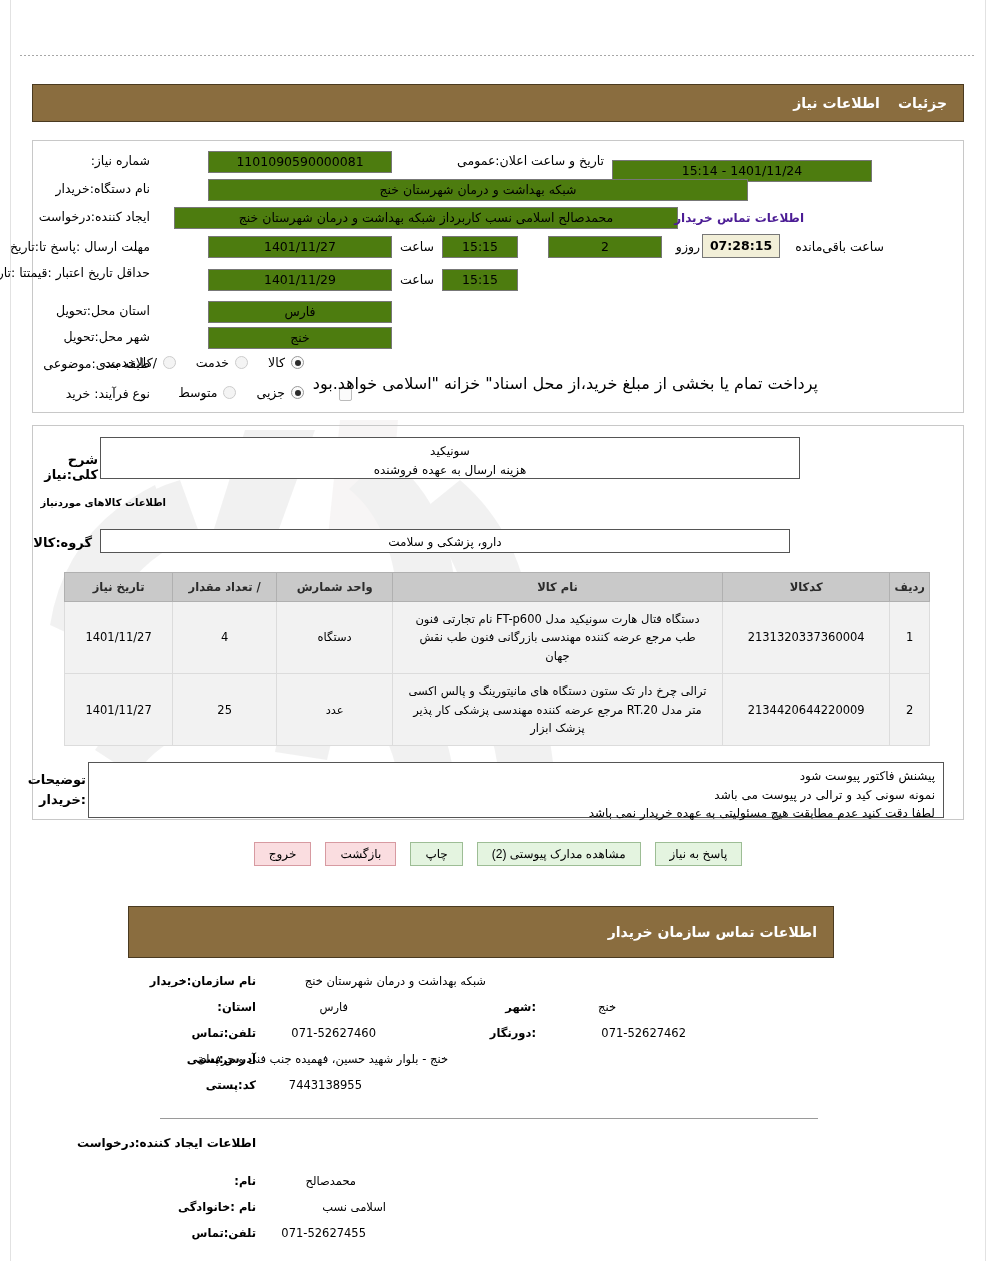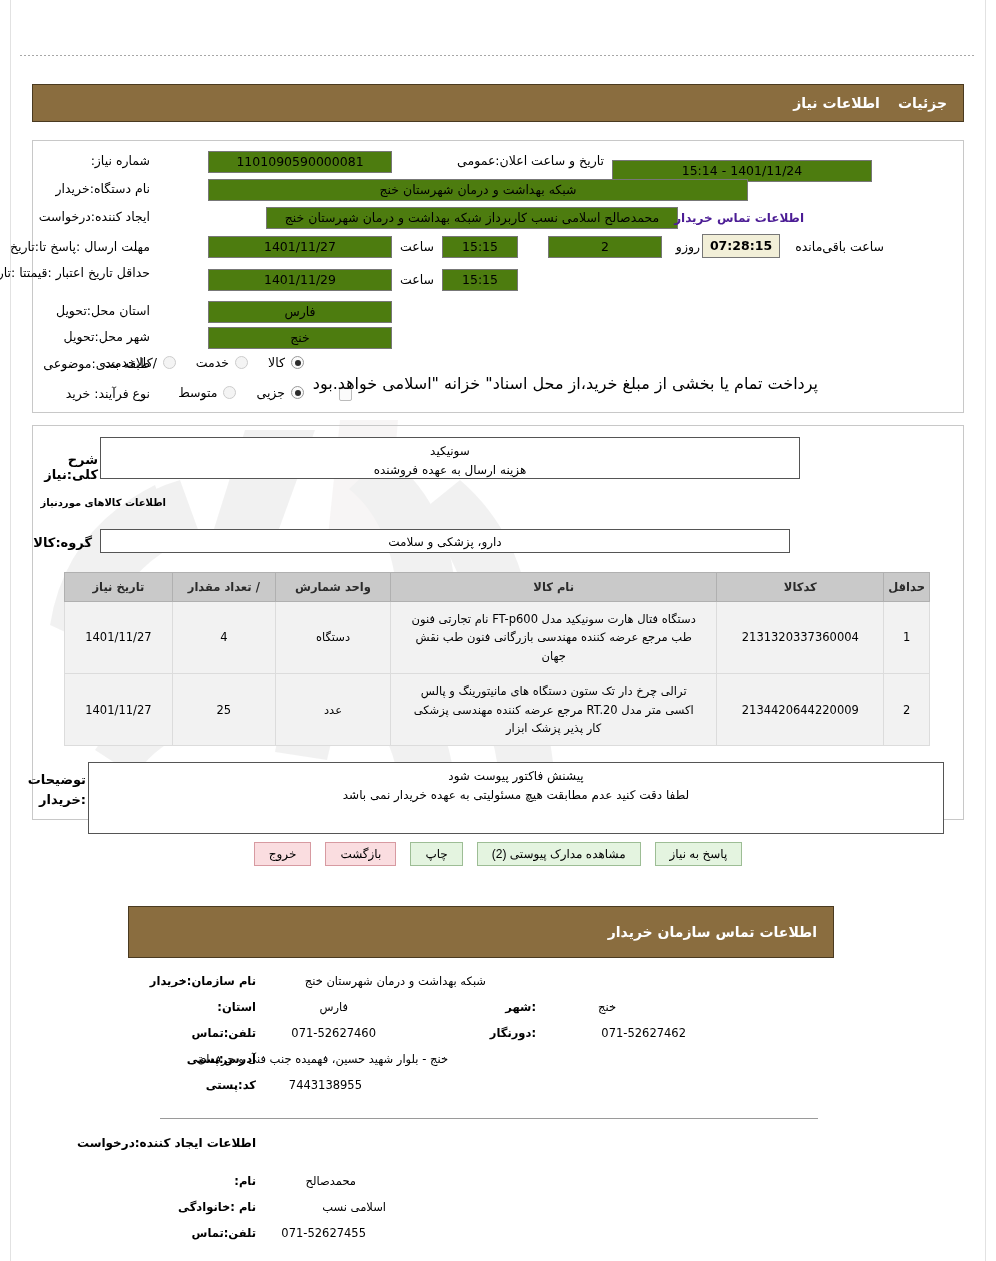--- a/index.html
+++ b/index.html
@@ -238,21 +238,21 @@
   <div class="fld center" style="position:absolute; right:124px; top:151px; width:260px;margin-top:9px;">1401/11/24 - 15:14</div>
 
   <div class="frow" style="right:846px; top:180px;">
     <span class="lbl">نام دستگاه:خریدار</span>
   </div>
   <div class="fld" style="position:absolute; right:248px; top:179px; width:540px; text-align:center;">شبکه بهداشت و درمان شهرستان خنج</div>
 
   <div class="frow" style="right:846px; top:208px;">
     <span class="lbl">ایجاد کننده:درخواست</span>
   </div>
-  <div class="fld" style="position:absolute; right:318px; top:207px; width:412px; text-align:center;">محمدصالح اسلامی نسب کاربرداز شبکه بهداشت و درمان شهرستان خنج</div>
+  <div class="fld" style="position:absolute; right:318px; top:207px; width:504px; text-align:center;">محمدصالح اسلامی نسب کاربرداز شبکه بهداشت و درمان شهرستان خنج</div>
   <a class="link" href="#" style="position:absolute; right:192px; top:211px;">اطلاعات تماس خریدار</a>
 
   <div class="frow" style="right:846px; top:238px;">
     <span class="lbl">مهلت ارسال :پاسخ تا:تاریخ</span>
   </div>
   <div class="fld num" style="position:absolute; right:604px; top:236px; width:184px;">1401/11/27</div>
   <span class="inline-lbl" style="position:absolute; right:556px; top:239px;">ساعت</span>
   <div class="fld num" style="position:absolute; right:478px; top:236px; width:76px;">15:15</div>
   <div class="fld num" style="position:absolute; right:334px; top:236px; width:114px;">2</div>
   <span class="inline-lbl" style="position:absolute; right:290px; top:239px;">روزو</span>
@@ -319,21 +319,21 @@
   </div>
 
   <div class="sec-heading" style="right:830px; top:497px;">اطلاعات کالاهای موردنیاز</div>
 
   <div class="sec-label" style="right:904px; top:535px;">گروه:کالا</div>
   <div class="textbox" style="right:206px; top:529px; width:690px; height:24px; line-height:16px; text-align:center;">دارو، پزشکی و سلامت</div>
 
   <table id="goods-table">
     <thead>
       <tr>
-        <th style="width:34px;">حداقل</th>
+        <th style="width:34px;">ردیف</th>
         <th style="width:170px;">کدکالا</th>
         <th style="width:346px;">نام کالا</th>
         <th style="width:120px;">واحد شمارش</th>
         <th style="width:108px;">/ تعداد مقدار</th>
         <th style="width:110px;">تاریخ نیاز</th>
       </tr>
     </thead>
     <tbody>
       <tr>
         <td>1</td>
@@ -350,22 +350,23 @@
         <td>عدد</td>
         <td>25</td>
         <td class="code">1401/11/27</td>
       </tr>
     </tbody>
   </table>
 
   <div class="sec-label" style="right:910px; top:770px; width:60px; line-height:1.5;">
     <div>توضیحات :خریدار</div>
   </div>
-  <div class="textbox" style="right:52px; top:762px; width:856px; height:72px; text-align:center;">
+  <div class="textbox" style="right:52px; top:762px; width:856px; height:56px; text-align:right;">
     <div>پیشنش فاکتور پیوست شود</div>
+    <div>نمونه سونی کید و ترالی در پیوست می باشد</div>
     <div>لطفا دقت کنید عدم مطابقت هیچ مسئولیتی به عهده خریدار نمی باشد</div>
   </div>
 
   <div id="button-row">
     <button class="btn green">پاسخ به نیاز</button>
     <button class="btn green">مشاهده مدارک پیوستی (2)</button>
     <button class="btn green">چاپ</button>
     <button class="btn pink">بازگشت</button>
     <button class="btn pink">خروج</button>
   </div>

